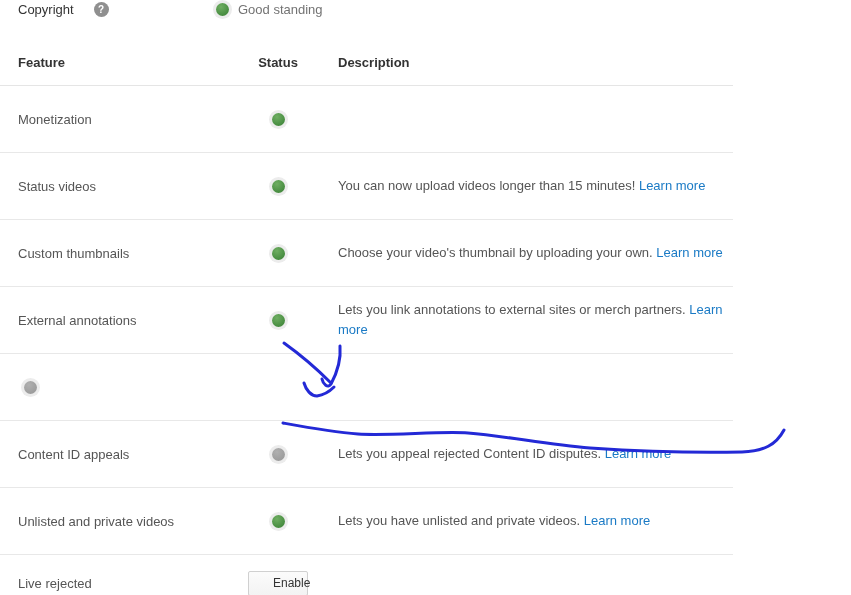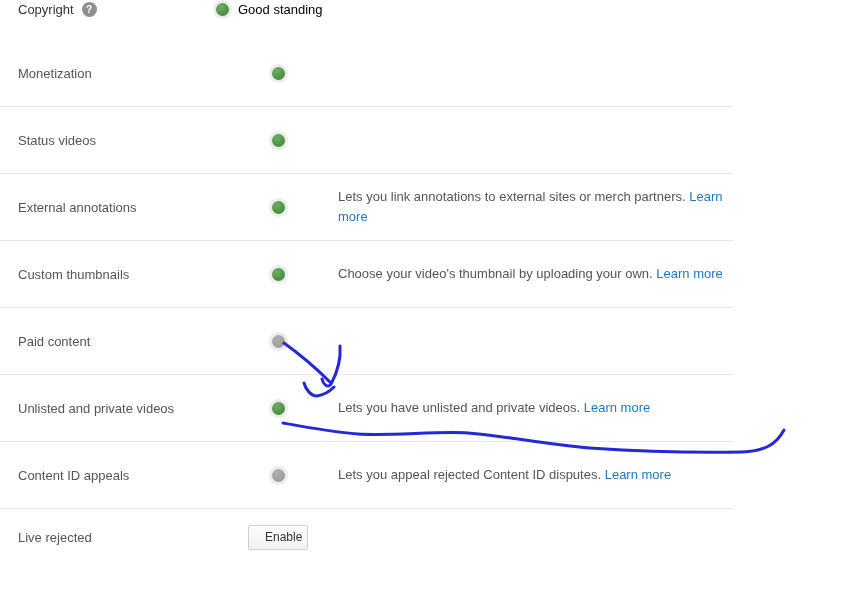--- a/index.html
+++ b/index.html
@@ -9,32 +9,32 @@
     background: #ffffff;
     overflow: hidden;
     font-family: "Liberation Sans", sans-serif;
     color: #555;
   }
 
   
   .topbar { position: absolute; top: 0; left: 0; width: 851px; height: 24px; }
   .copyright-group {
     position: absolute; left: 18px; top: 2px;
-    display: flex; align-items: center; gap: 8px;
+    display: flex; align-items: center; gap: 20px;
     font-size: 13px; color: #333;
   }
   .help-icon {
     display: inline-block; width: 15px; height: 15px;
     background: #8f8f8f; color: #fff; border-radius: 50%;
     font-size: 10px; font-weight: bold; text-align: center; line-height: 15px;
   }
   .standing-group {
     position: absolute; left: 216px; top: 2px;
     display: flex; align-items: center; gap: 9px;
-    font-size: 13px; color: #000000; justify-content: space-between;
+    font-size: 13px; color: #737373; justify-content: space-between;
   }
 
   
   .dot {
     width: 13px; height: 13px; border-radius: 50%;
     box-shadow: 0 0 0 3px #ececec;
     flex: 0 0 auto;
   }
   .dot.green { background: radial-gradient(circle at 38% 30%, #6fae62, var(--green-dot, #4a8f43) 65%, #3e7c38); }
   .dot.gray  { background: radial-gradient(circle at 38% 30%, #b0b0b0, var(--gray-dot, #9d9d9d) 70%); }
@@ -52,21 +52,21 @@
     font-size: 13px; color: #555;
   }
   .row:last-child { height: 56px; border-bottom: none; }
   .cell-feature { width: 248px; padding-left: 18px; }
   .cell-status  { width: 60px; display: flex; justify-content: center; align-items: center; }
   .cell-desc    { flex: 1; padding-left: 30px; padding-right: 8px; line-height: 20px; }
 
   .desc-link { color: var(--link-color, #167ac6); text-decoration: none; cursor: pointer; }
 
   .enable-btn {
-    min-width: 53px; height: 25px; padding: 0 16px;
+    min-width: 53px; height: 25px; padding: 0 24px;
     background: linear-gradient(#fbfbfb, #f3f3f3);
     border: 1px solid #d0d0d0; border-radius: 2px;
     font-family: "Liberation Sans", sans-serif;
     font-size: 12px; color: #333; cursor: pointer;
   }
 
   
   .ink-overlay {
     position: absolute; top: 0; left: 0; width: 851px; height: 595px;
     pointer-events: none; z-index: 10;
@@ -80,72 +80,77 @@
     <span>Copyright</span>
     <span class="help-icon">?</span>
   </div>
   <div class="standing-group">
     <span class="dot green"></span>
     <span>Good standing</span>
   </div>
 </div>
 
 <div class="feature-table">
+  <div class="header-row">
+    <div class="cell-feature">Feature</div>
+    <div class="cell-status">Status</div>
+    <div class="cell-desc">Description</div>
+  </div>
   <div>
   <div class="row">
     <div class="cell-feature">Monetization</div>
     <div class="cell-status">
           <span class="dot green"></span>
         </div>
   </div>
 
   <div class="row">
     <div class="cell-feature">Status videos</div>
     <div class="cell-status">
           <span class="dot green"></span>
         </div>
+    <div class="cell-desc">You can now upload videos longer than 15 minutes! <a class="desc-link">Learn more</a></div>
+  </div>
+
+  <div class="row">
+    <div class="cell-feature">Custom thumbnails</div>
+    <div class="cell-status">
+          <span class="dot green"></span>
+        </div>
+    <div class="cell-desc">Choose your video's thumbnail by uploading your own. <a class="desc-link">Learn more</a></div>
   </div>
 
   <div class="row">
     <div class="cell-feature">External annotations</div>
     <div class="cell-status">
           <span class="dot green"></span>
         </div>
     <div class="cell-desc">Lets you link annotations to external sites or merch partners. <a class="desc-link">Learn more</a></div>
   </div>
 
   <div class="row">
-    <div class="cell-feature">Custom thumbnails</div>
     <div class="cell-status">
-          <span class="dot green"></span>
+          <span class="dot gray"></span>
         </div>
-    <div class="cell-desc">Choose your video's thumbnail by uploading your own. <a class="desc-link">Learn more</a></div>
   </div>
 
   <div class="row">
-    <div class="cell-feature">Paid content</div>
+    <div class="cell-feature">Content ID appeals</div>
     <div class="cell-status">
           <span class="dot gray"></span>
         </div>
+    <div class="cell-desc">Lets you appeal rejected Content ID disputes. <a class="desc-link">Learn more</a></div>
   </div>
 
   <div class="row">
     <div class="cell-feature">Unlisted and private videos</div>
     <div class="cell-status">
           <span class="dot green"></span>
         </div>
     <div class="cell-desc">Lets you have unlisted and private videos. <a class="desc-link">Learn more</a></div>
-  </div>
-
-  <div class="row">
-    <div class="cell-feature">Content ID appeals</div>
-    <div class="cell-status">
-          <span class="dot gray"></span>
-        </div>
-    <div class="cell-desc">Lets you appeal rejected Content ID disputes. <a class="desc-link">Learn more</a></div>
   </div>
 
   <div class="row">
     <div class="cell-feature">Live rejected</div>
     <div class="cell-status">
           <button class="enable-btn">Enable</button>
         </div>
   </div>
 </div>
 </div>

